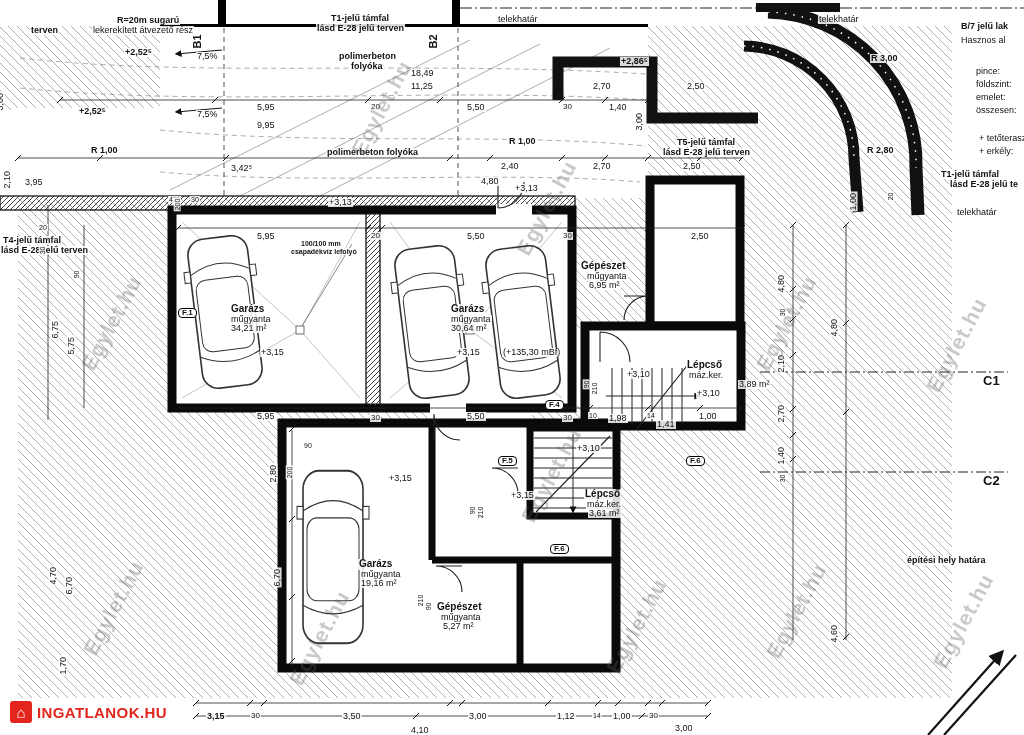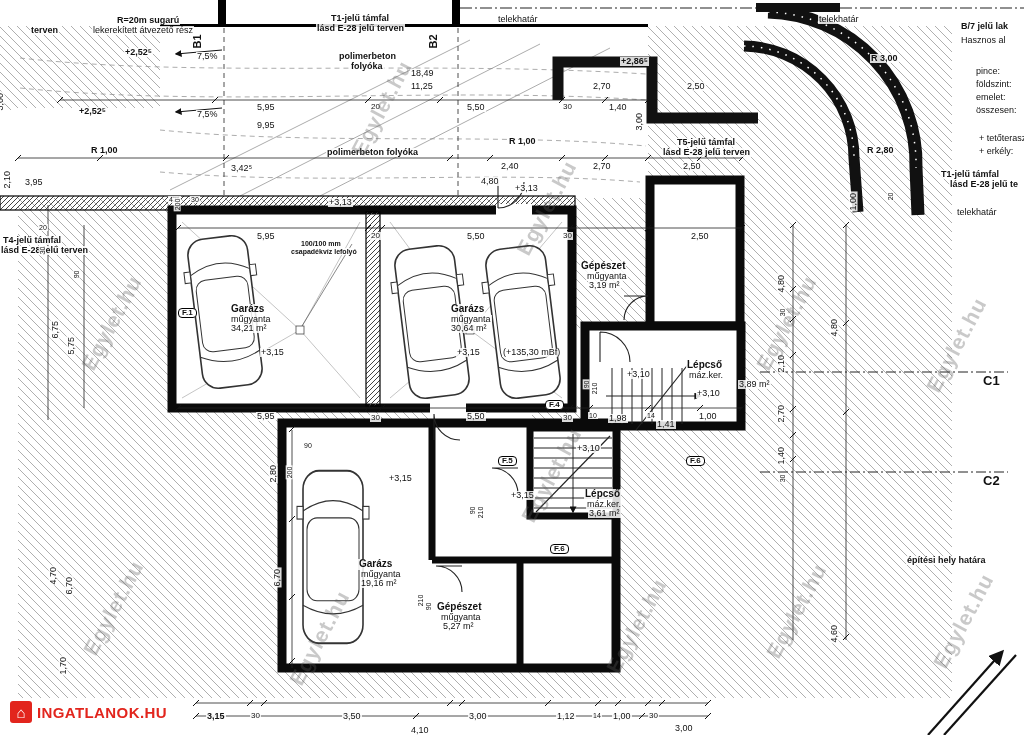--- a/index.html
+++ b/index.html
@@ -273,21 +273,21 @@
       <span class="lbl" style="left: 230px; top: 303px;">műgyanta</span>
       <span class="lbl" style="left: 230px; top: 312px;">34,21 m²</span>
       <span class="lbl" style="left: 260px; top: 336px;">+3,15</span>
       <span class="lbl b s10" style="left: 450px; top: 292px;">Garázs</span>
       <span class="lbl" style="left: 450px; top: 303px;">műgyanta</span>
       <span class="lbl" style="left: 450px; top: 312px;">30,64 m²</span>
       <span class="lbl" style="left: 456px; top: 336px;">+3,15</span>
       <span class="lbl" style="left: 502px; top: 336px;">(+135,30 mBf)</span>
       <span class="lbl b s10" style="left: 580px; top: 249px;">Gépészet</span>
       <span class="lbl" style="left: 586px; top: 260px;">műgyanta</span>
-      <span class="lbl" style="left: 588px; top: 269px;">3,19 m²</span>
+      <span class="lbl" style="left: 588px; top: 269px;">6,95 m²</span>
       <span class="lbl v" style="left: 786px; top: 272px;">4,80</span>
       <span class="lbl v s7" style="left: 786px; top: 298px;">30</span>
       <span class="lbl v" style="left: 786px; top: 352px;">2,10</span>
       <span class="lbl v" style="left: 786px; top: 402px;">2,70</span>
       <span class="lbl v" style="left: 786px; top: 444px;">1,40</span>
       <span class="lbl v s7" style="left: 786px; top: 464px;">30</span>
       <span class="lbl v" style="left: 839px; top: 316px;">4,80</span>
       <span class="lbl v" style="left: 839px; top: 622px;">4,60</span>
       <span class="lbl b s13" style="left: 982px; top: 362px;">C1</span>
       <span class="lbl b s13" style="left: 982px; top: 462px;">C2</span>

